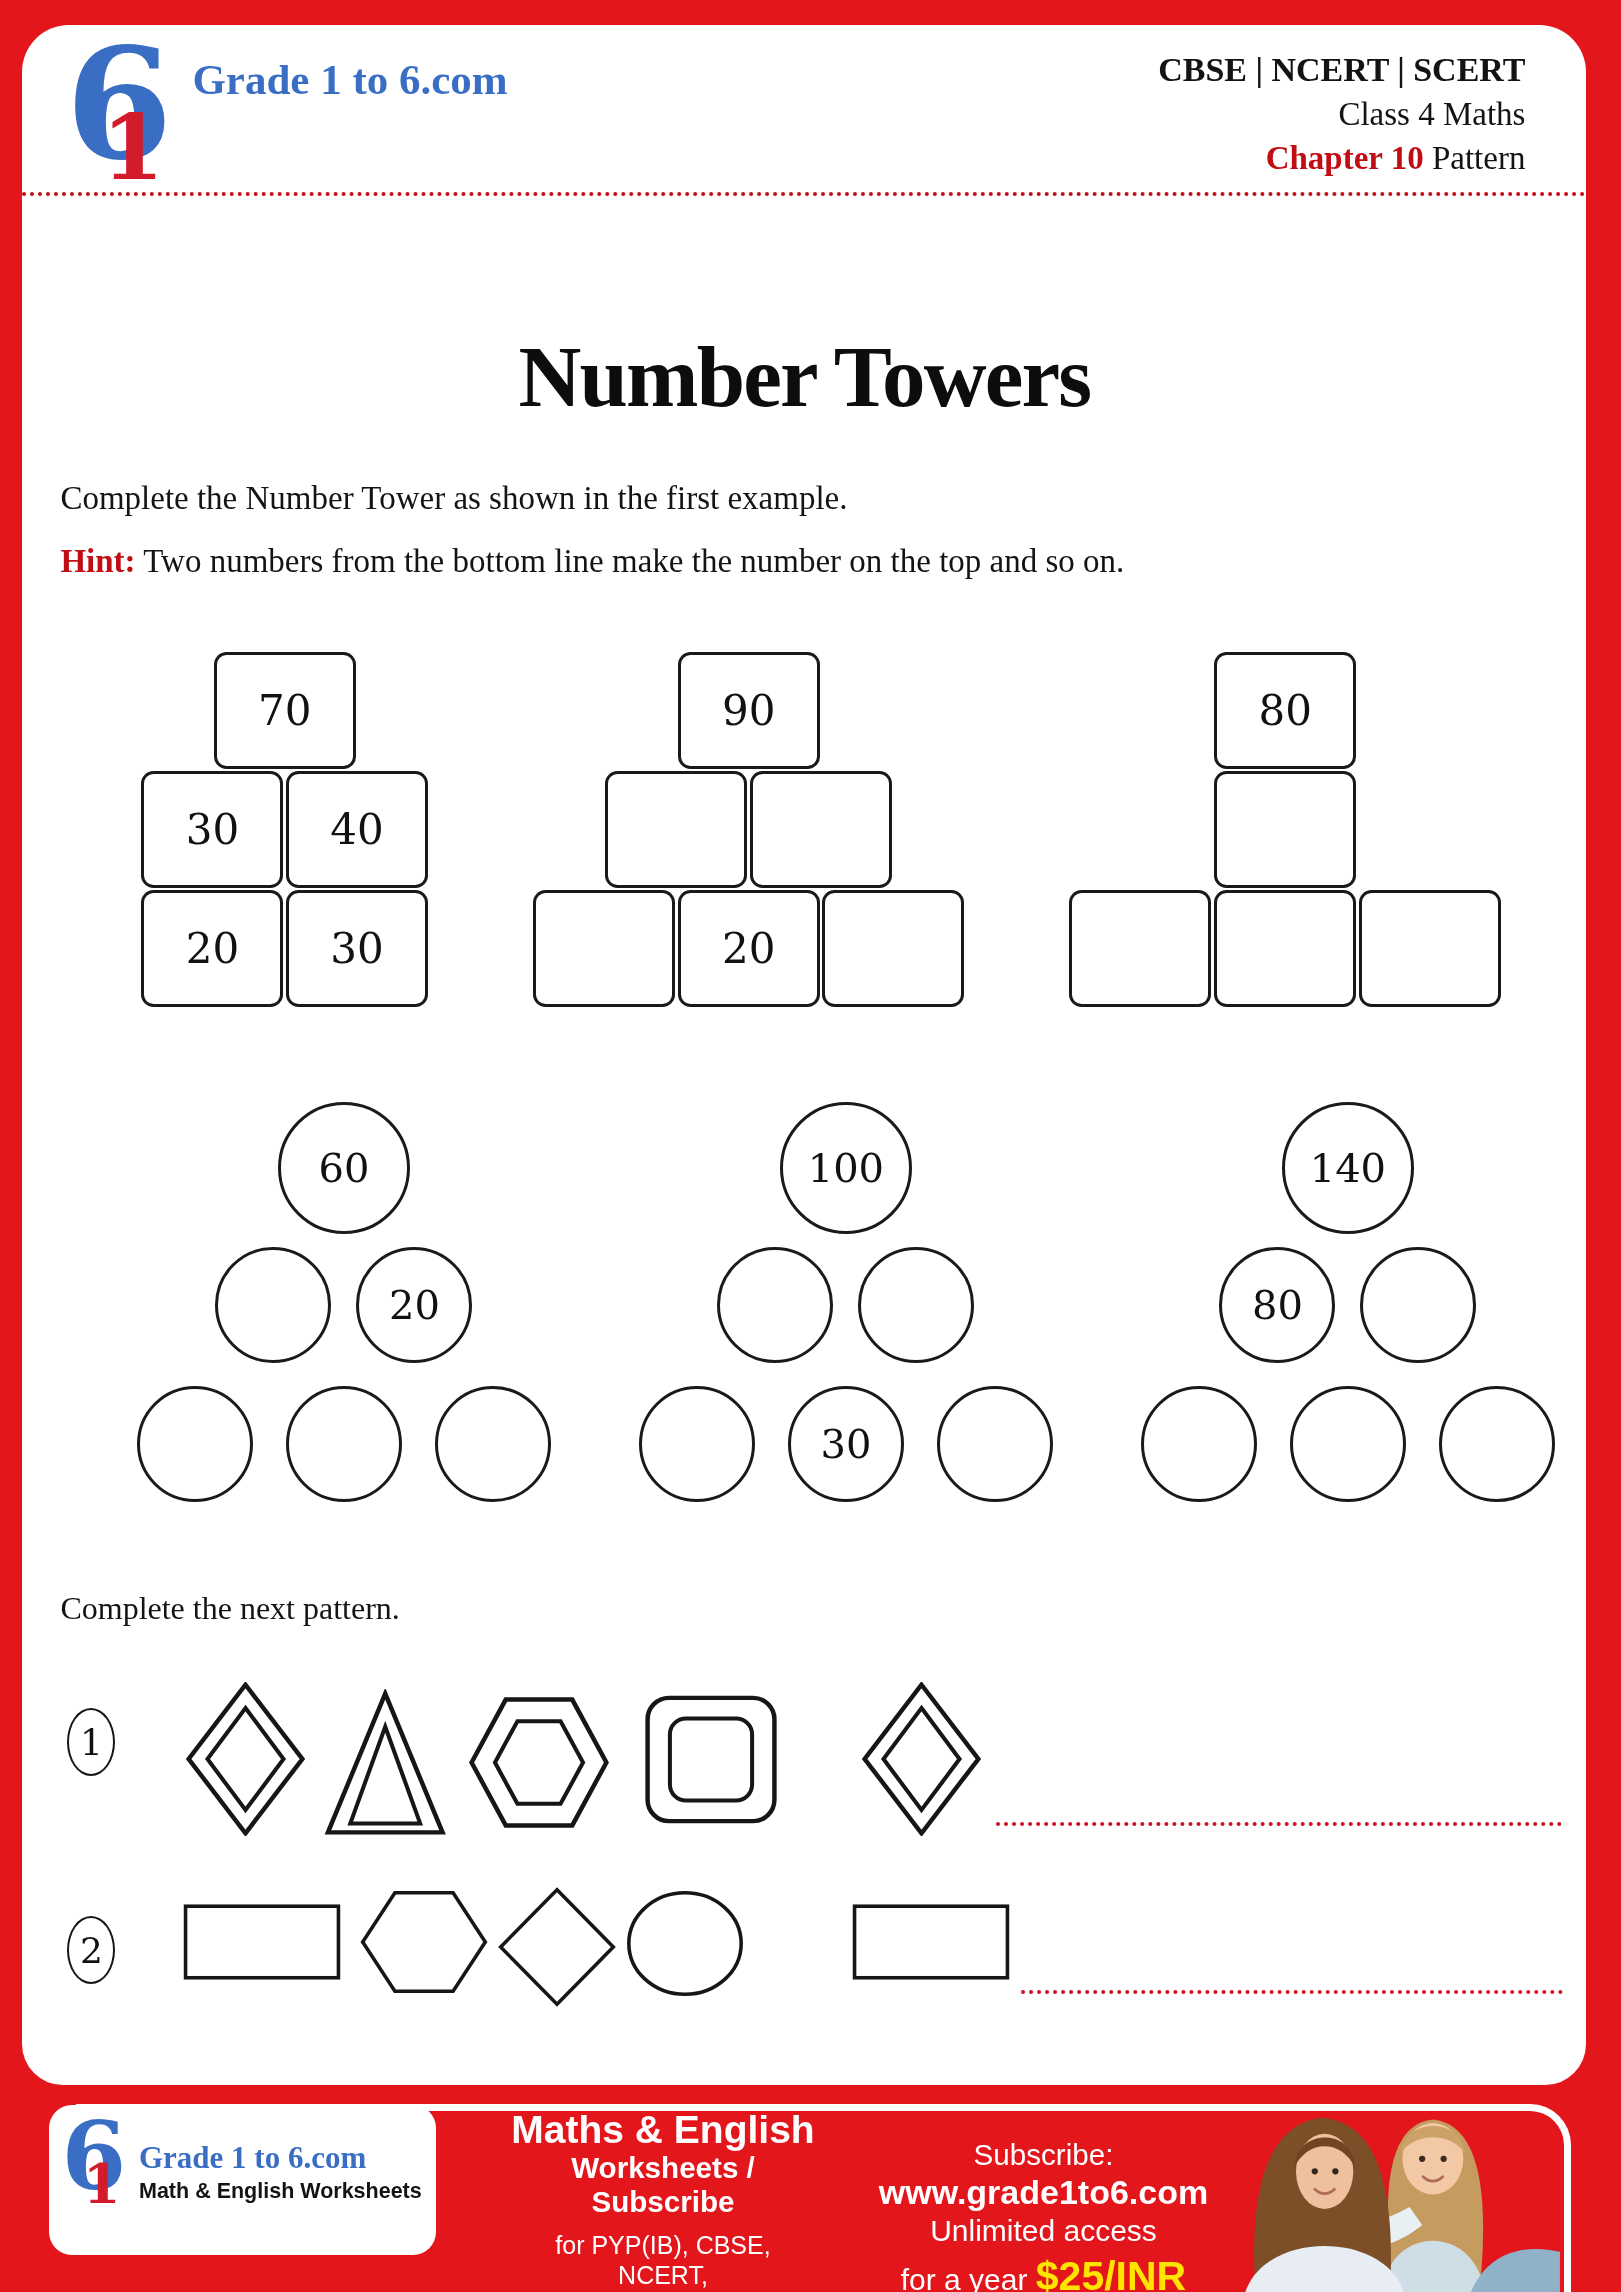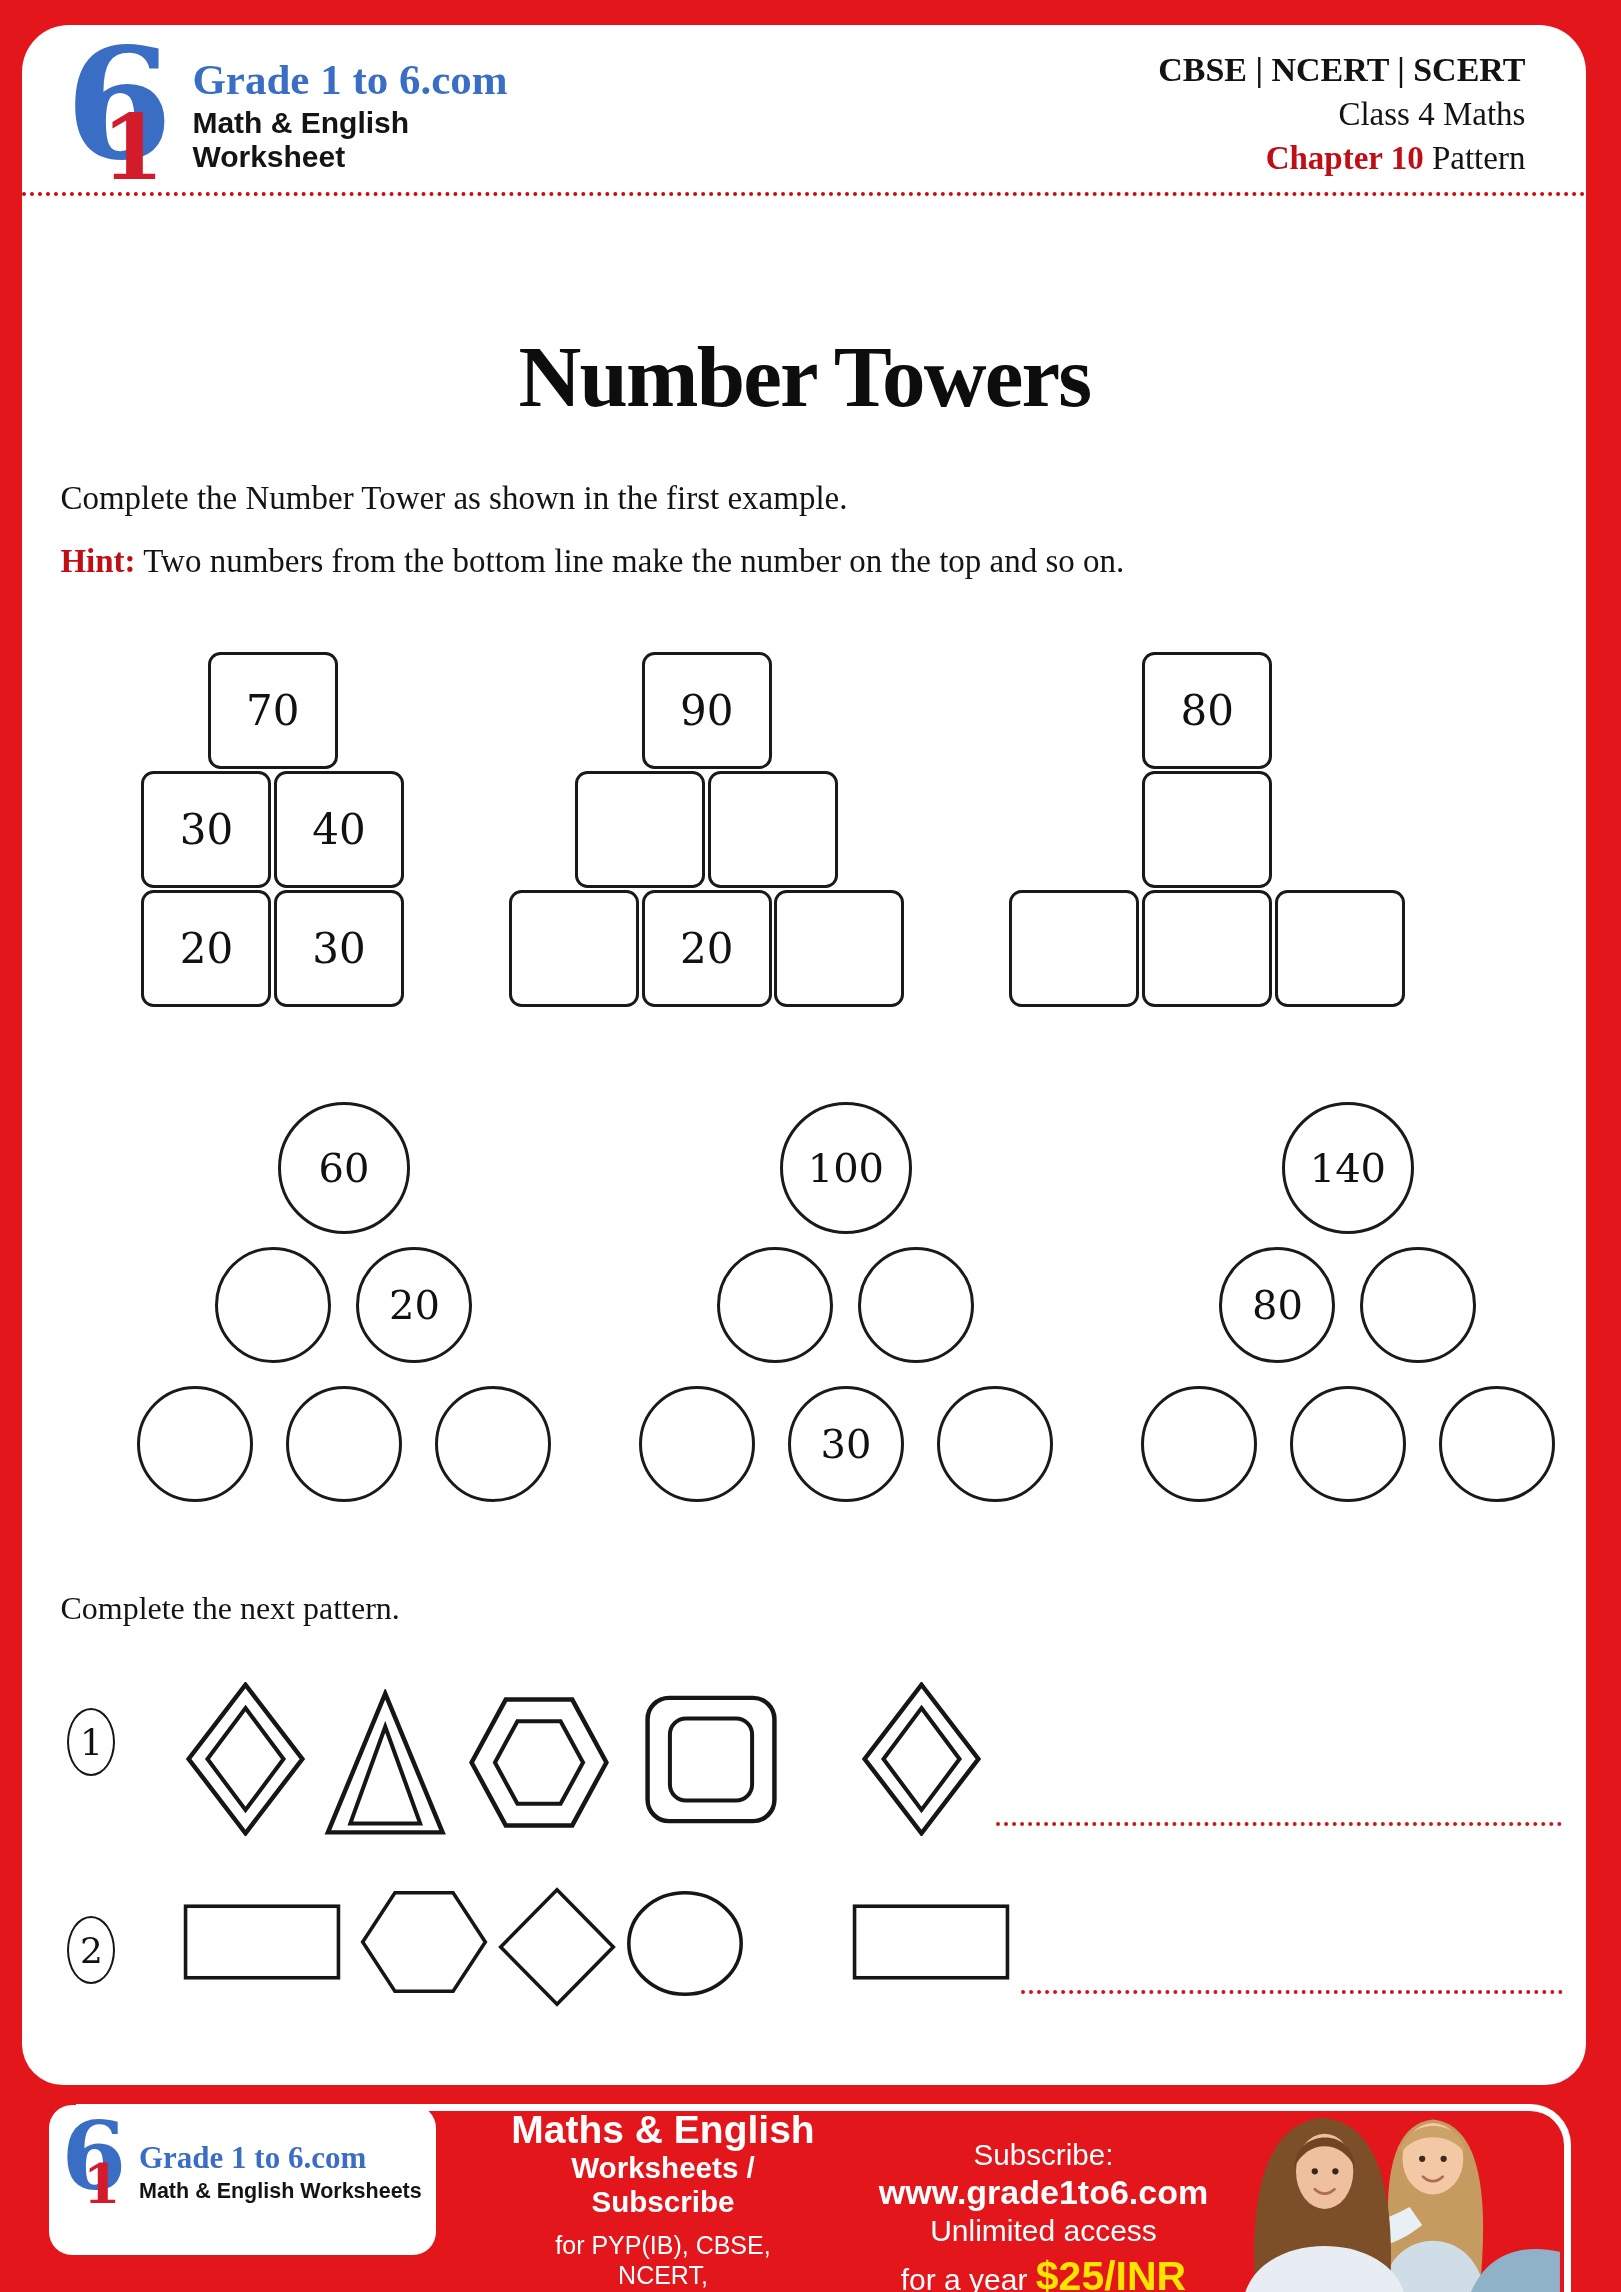--- a/index.html
+++ b/index.html
@@ -30,21 +30,21 @@
          line-height:1.5;letter-spacing:0.3px;}
   .title{left:0;right:0;top:301px;text-align:center;font-weight:700;font-size:87px;letter-spacing:-1.8px;color:#0d0d0d;}
   .tline{left:38px;font-size:33px;color:#141414;}
   .l-complete{top:455px;}
   .l-hint{top:518px;}
 
   
   .sq-towers{left:119px;top:627px;display:flex;gap:105px;}
   .tower{display:flex;flex-direction:column;align-items:center;row-gap:1.8px;}
   .trow{display:flex;gap:2.7px;}
-  .sq{box-sizing:border-box;width:130px;height:117px;background:#fff;border:3.6px solid #191919;
+  .sq{box-sizing:border-box;width:142px;height:117px;background:#fff;border:3.6px solid #191919;
       border-radius:12.5px;display:flex;align-items:center;justify-content:center;
       font-family:"DejaVu Serif",serif;font-size:42px;color:#111;}
 
   
   .c-towers{left:115px;top:1077px;display:flex;gap:89px;}
   .ctower{width:413px;display:flex;flex-direction:column;align-items:center;}
   .crow{display:flex;justify-content:center;}
   .crow.mid{gap:25px;margin-top:12.5px;}
   .crow.bot{gap:33px;margin-top:23px;}
   .circ{box-sizing:border-box;width:116px;height:116px;border:3.6px solid #1a1a1a;border-radius:50%;
@@ -89,21 +89,20 @@
 <body>
 
 <div class="page">
   <div class="content">
 
     <div class="abs logo">
       <span class="h-six">6</span>
       <span class="h-one">1</span>
       <div class="logo-text">
         <div class="logo-site">Grade 1 to 6.com</div>
-        <div class="logo-tag">Math &amp; English Worksheet</div>
       </div>
     </div>
     <div class="abs hdr-right">
       <div class="hdr-boards">CBSE | NCERT | SCERT</div>
       <div class="hdr-class">Class 4 Maths</div>
       <div class="hdr-chapter"><span class="red-bold">Chapter 10</span><span> Pattern</span></div>
     </div>
     <div class="abs dotline-sep"></div>
 
 

